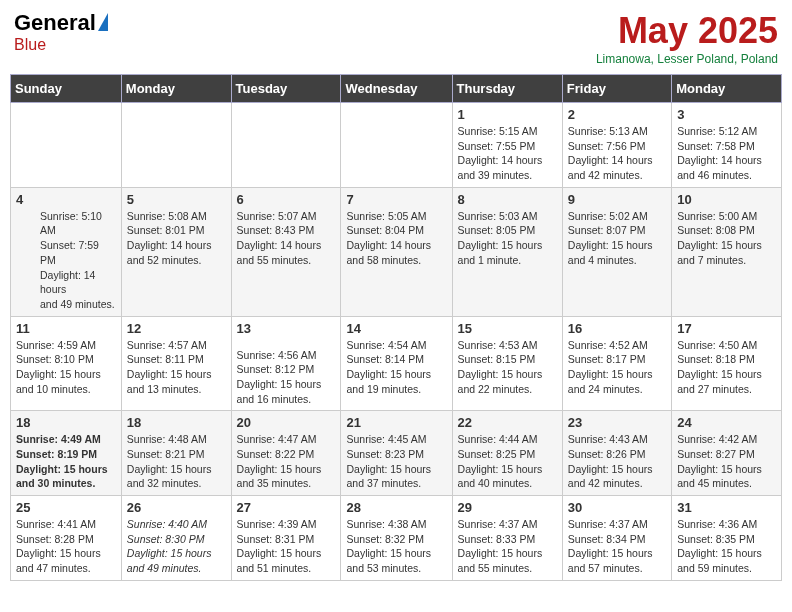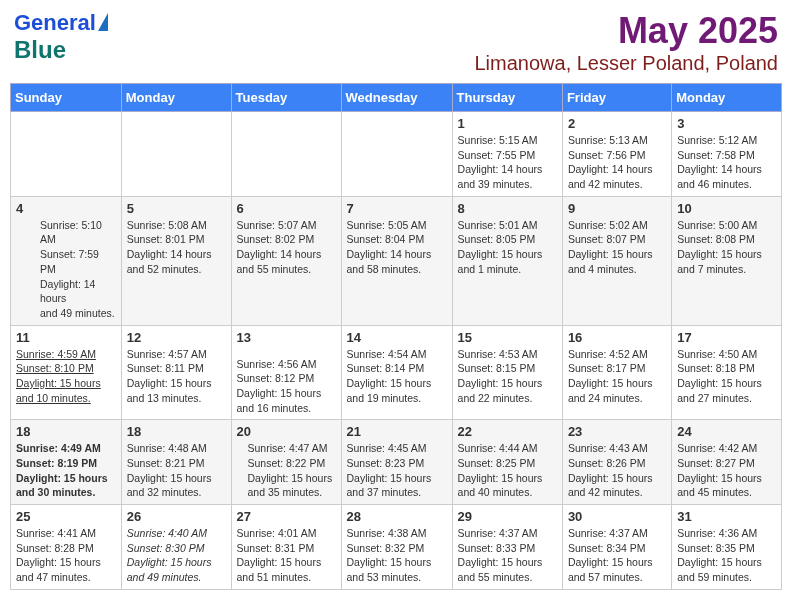--- a/index.html
+++ b/index.html
@@ -22,54 +22,54 @@
       flex-direction: column;
       align-items: flex-start;
     }
     .logo-text {
       display: flex;
       align-items: center;
     }
     .logo-general {
       font-size: 22px;
       font-weight: bold;
-      color: #1d4ed8;
+      color: #000000;
     }
     .logo-blue {
-      font-size: 24px;
-      font-weight: bold;
-      color: #0f766e;
+      font-size: 16px;
+      font-weight: normal;
+      color: #b91c1c;
     }
     .logo-triangle {
       width: 0;
       height: 0;
       border-left: 10px solid transparent;
       border-bottom: 18px solid #1a6fbf;
       margin-left: 2px;
       margin-bottom: 2px;
     }
     .title-block {
       text-align: right;
     }
     .month-title {
       font-size: 36px;
       font-weight: bold;
-      color: #701a75;
+      color: #b91c1c;
     }
     .subtitle {
-      font-size: 20px;
-      color: #7f1d1d;
+      font-size: 12px;
+      color: #15803d;
     }
     .calendar {
       width: 100%;
       border-collapse: collapse;
       border: 1px solid #ccc;
     }
     .calendar th {
-      background-color: #3b82f6;
+      background-color: #404040;
       color: #fff;
       font-size: 13px;
       font-weight: bold;
       padding: 6px 4px;
       text-align: left;
       border: 1px solid #aac;
     }
     .calendar td {
       vertical-align: top;
       border: 1px solid #ccc;
@@ -166,34 +166,34 @@
         <td>
           <span class="day-number">5</span>
           <div class="day-info" style="white-space: pre-line;">Sunrise: 5:08 AM
 Sunset: 8:01 PM
 Daylight: 14 hours
 and 52 minutes.</div>
         </td>
         <td>
           <span class="day-number">6</span>
           <div class="day-info" style="white-space: pre-line;">Sunrise: 5:07 AM
-Sunset: 8:02 PM
+Sunset: 8:43 PM
 Daylight: 14 hours
 and 55 minutes.</div>
         </td>
         <td>
           <span class="day-number">7</span>
           <div class="day-info" style="white-space: pre-line;">Sunrise: 5:05 AM
 Sunset: 8:04 PM
 Daylight: 14 hours
 and 58 minutes.</div>
         </td>
         <td>
           <span class="day-number">8</span>
-          <div class="day-info" style="white-space: pre-line;">Sunrise: 5:01 AM
+          <div class="day-info" style="white-space: pre-line;">Sunrise: 5:03 AM
 Sunset: 8:05 PM
 Daylight: 15 hours
 and 1 minute.</div>
         </td>
         <td>
           <span class="day-number">9</span>
           <div class="day-info" style="white-space: pre-line;">Sunrise: 5:02 AM
 Sunset: 8:07 PM
 Daylight: 15 hours
 and 4 minutes.</div>
@@ -202,21 +202,21 @@
           <span class="day-number">10</span>
           <div class="day-info" style="white-space: pre-line;">Sunrise: 5:00 AM
 Sunset: 8:08 PM
 Daylight: 15 hours
 and 7 minutes.</div>
         </td>
       </tr>
       <tr>
         <td>
           <span class="day-number">11</span>
-          <div class="day-info" style="white-space: pre-line; text-decoration: underline;">Sunrise: 4:59 AM
+          <div class="day-info" style="white-space: pre-line;">Sunrise: 4:59 AM
 Sunset: 8:10 PM
 Daylight: 15 hours
 and 10 minutes.</div>
         </td>
         <td>
           <span class="day-number">12</span>
           <div class="day-info" style="white-space: pre-line;">Sunrise: 4:57 AM
 Sunset: 8:11 PM
 Daylight: 15 hours
 and 13 minutes.</div>
@@ -267,21 +267,21 @@
         </td>
         <td>
           <span class="day-number">18</span>
           <div class="day-info" style="white-space: pre-line;">Sunrise: 4:48 AM
 Sunset: 8:21 PM
 Daylight: 15 hours
 and 32 minutes.</div>
         </td>
         <td>
           <span class="day-number">20</span>
-          <div class="day-info" style="white-space: pre-line; margin-left: 11px;">Sunrise: 4:47 AM
+          <div class="day-info" style="white-space: pre-line;">Sunrise: 4:47 AM
 Sunset: 8:22 PM
 Daylight: 15 hours
 and 35 minutes.</div>
         </td>
         <td>
           <span class="day-number">21</span>
           <div class="day-info" style="white-space: pre-line;">Sunrise: 4:45 AM
 Sunset: 8:23 PM
 Daylight: 15 hours
 and 37 minutes.</div>
@@ -318,21 +318,21 @@
         </td>
         <td>
           <span class="day-number">26</span>
           <div class="day-info" style="white-space: pre-line; font-style: italic;">Sunrise: 4:40 AM
 Sunset: 8:30 PM
 Daylight: 15 hours
 and 49 minutes.</div>
         </td>
         <td>
           <span class="day-number">27</span>
-          <div class="day-info" style="white-space: pre-line;">Sunrise: 4:01 AM
+          <div class="day-info" style="white-space: pre-line;">Sunrise: 4:39 AM
 Sunset: 8:31 PM
 Daylight: 15 hours
 and 51 minutes.</div>
         </td>
         <td>
           <span class="day-number">28</span>
           <div class="day-info" style="white-space: pre-line;">Sunrise: 4:38 AM
 Sunset: 8:32 PM
 Daylight: 15 hours
 and 53 minutes.</div>

